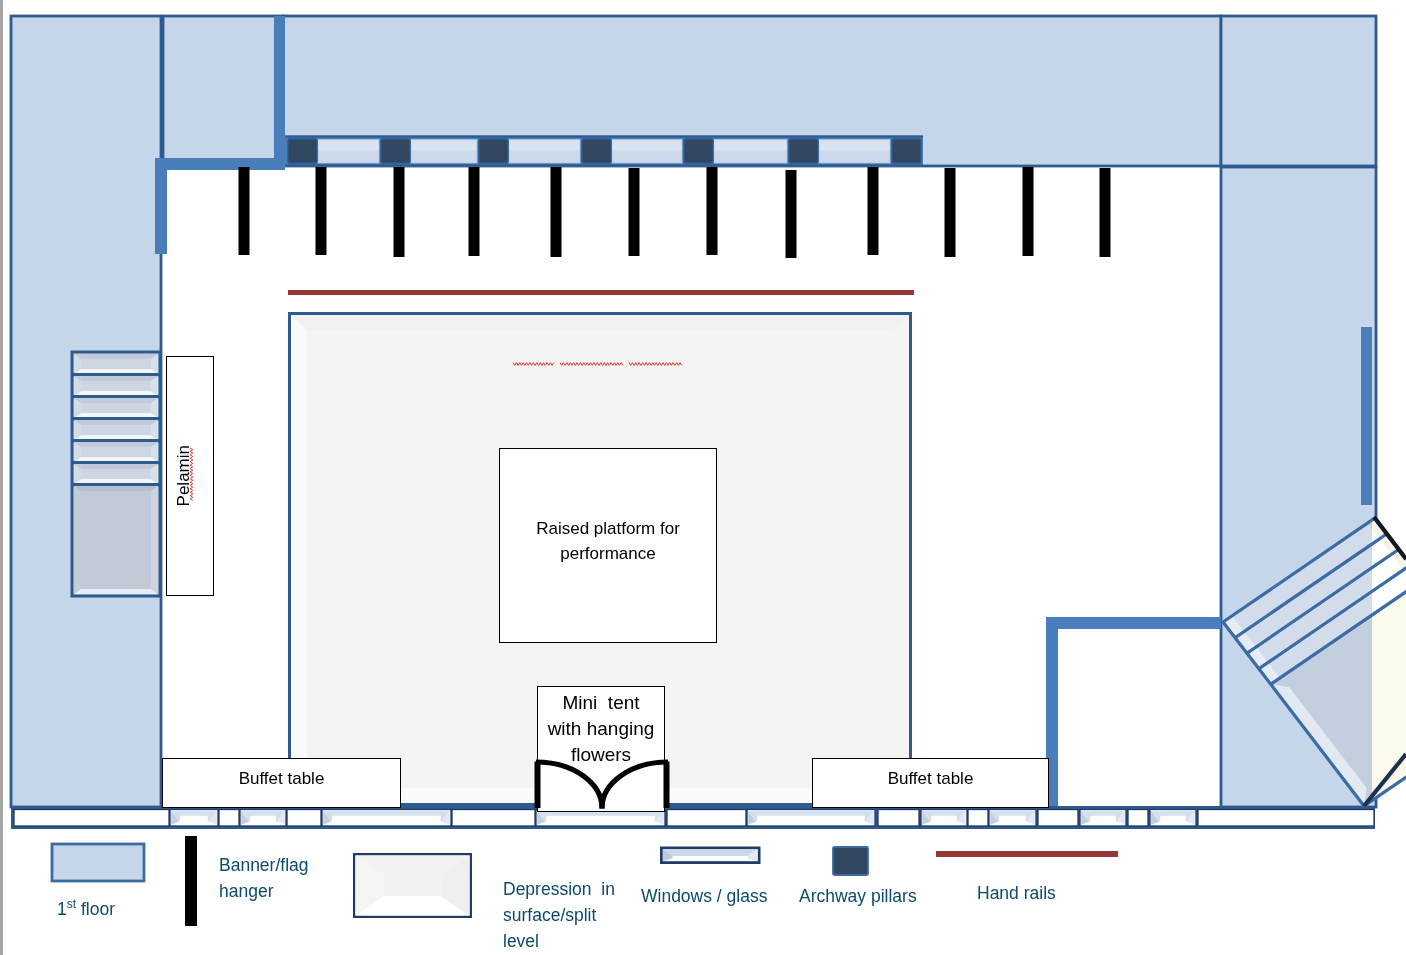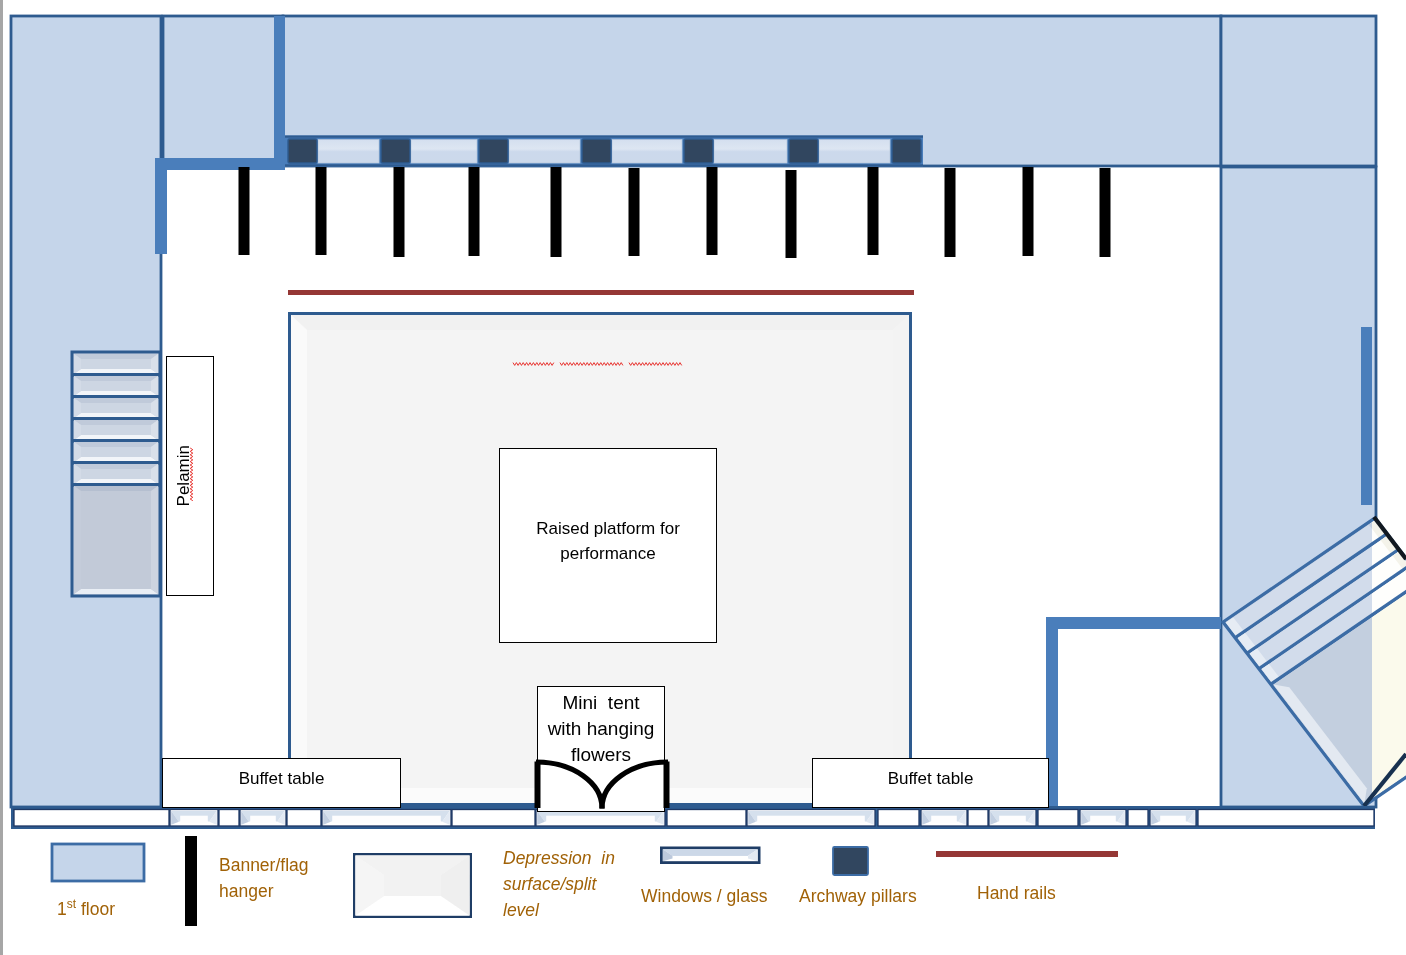--- a/index.html
+++ b/index.html
@@ -7,21 +7,21 @@
   body{width:1406px;height:955px;overflow:hidden;font-family:"Liberation Sans",sans-serif;}
   #stage{position:relative;width:1406px;height:955px;background:#fff;}
   .abs{position:absolute;}
   .scroll-edge{position:absolute;left:0;top:0;width:3px;height:955px;background:#a6a6a6;}
   svg{display:block;}
   .tbox{position:absolute;box-sizing:border-box;border:1.2px solid #000;background:#fff;
         display:flex;flex-direction:column;align-items:center;justify-content:center;
         text-align:center;font-size:17px;line-height:25px;color:#000;white-space:pre;}
   .sq{}
   .vert{writing-mode:vertical-rl;transform:rotate(180deg);}
-  .leg{position:absolute;font-size:17.5px;line-height:26px;color:#a16207;white-space:pre;}
+  .leg{position:absolute;font-size:17.5px;line-height:26px;color:#0c4a6e;white-space:pre;}
   .leg sup{font-size:12px;vertical-align:super;}
 </style>
 </head>
 <body>
 
 <div id="stage">
   <div class="scroll-edge"></div>
 
   <svg class="abs" id="plan" width="1406" height="955" viewBox="0 0 1406 955">
     <defs>
@@ -404,17 +404,17 @@
         <path d="M757.7 849.3 L748 855.8 L748 858.5 L757.7 861.2 Z" fill="#e3eaf3"></path>
         <rect x="672.5" y="849.8" width="75.5" height="6" fill="#ccd8e8"></rect>
       </g>
       <rect x="833" y="847" width="35" height="28" rx="1.5" fill="#31465f" stroke="#3c6ca5" stroke-width="1.8"></rect>
       <rect x="936" y="851" width="182" height="6" fill="#953735"></rect>
     </g>
   </svg>
 
   <div class="leg" style="left:57px;top:891px;"><span>1</span><sup>st</sup><span> floor</span></div>
   <div class="leg" style="left:219px;top:852px;"><div>Banner/flag</div><div>hanger</div></div>
-  <div class="leg" style="left:503px;top:845px;font-style:italic;"><div>Depression  in</div><div>surface/split</div><div>level</div></div>
+  <div class="leg" style="left:503px;top:876px;"><div>Depression  in</div><div>surface/split</div><div>level</div></div>
   <div class="leg" style="left:641px;top:883px;">Windows / glass</div>
   <div class="leg" style="left:799px;top:883px;">Archway pillars</div>
   <div class="leg" style="left:977px;top:880px;">Hand rails</div>
 </div>
 
 </body></html>

